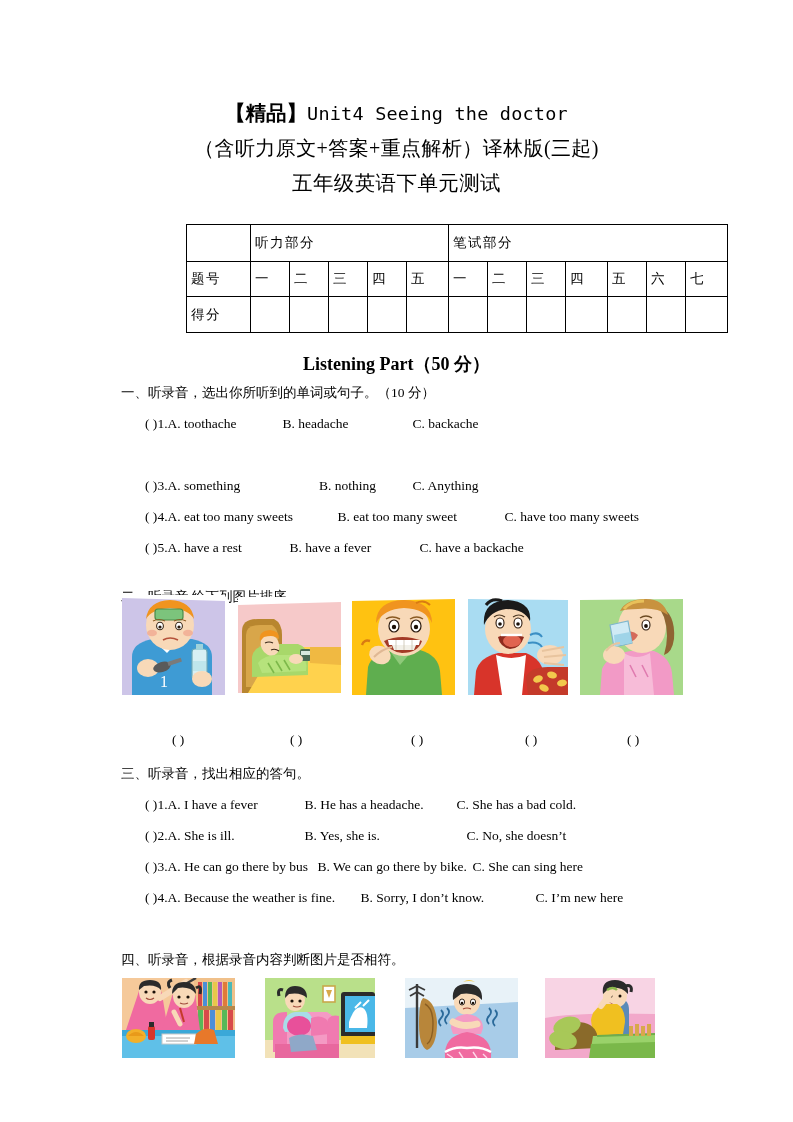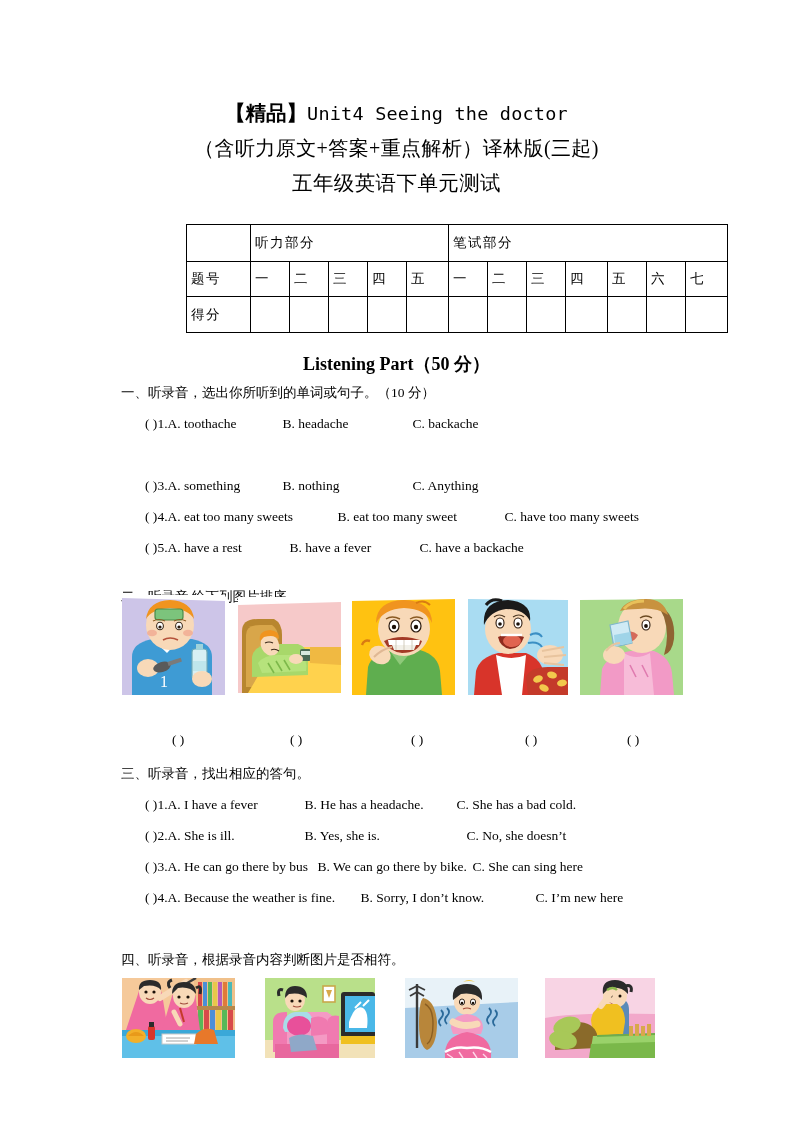--- a/index.html
+++ b/index.html
@@ -176,21 +176,21 @@
   </div>
 
   <div class="part-heading" style="top:352px;">Listening Part（50 分）</div>
 
   <div class="sec-heading" style="top:384px;">一、听录音，选出你所听到的单词或句子。（10 分）</div>
 
   <div class="q-line" style="top:416px;">
     <span>(        )</span><span>1.</span><span class="opt-a" style="width:115px;">A. toothache</span><span class="opt-b" style="width:130px;">B. headache</span><span class="opt-c">C. backache</span>
   </div>
   <div class="q-line" style="top:478px;">
-    <span>(        )</span><span>3.</span><span class="opt-a" style="width:115px;">A. something</span><span class="opt-b" style="width:130px;">B. nothing</span><span class="opt-c">C. Anything</span>
+    <span>(        )</span><span>3.</span><span class="opt-a" style="width:115px;">A. something</span><span class="opt-b" style="width:130px;text-align:center;">B. nothing</span><span class="opt-c">C. Anything</span>
   </div>
   <div class="q-line" style="top:509px;">
     <span>(        )</span><span>4.</span><span class="opt-a" style="width:170px;">A. eat too many sweets</span><span class="opt-b" style="width:167px;">B. eat too many sweet</span><span class="opt-c">C. have too many sweets</span>
   </div>
   <div class="q-line" style="top:540px;">
     <span>(        )</span><span>5.</span><span class="opt-a" style="width:122px;">A. have a rest</span><span class="opt-b" style="width:130px;">B. have a fever</span><span class="opt-c">C. have a backache</span>
   </div>
 
   <div class="sec-heading" style="top:588px;">二、听录音,给下列图片排序。</div>
 

